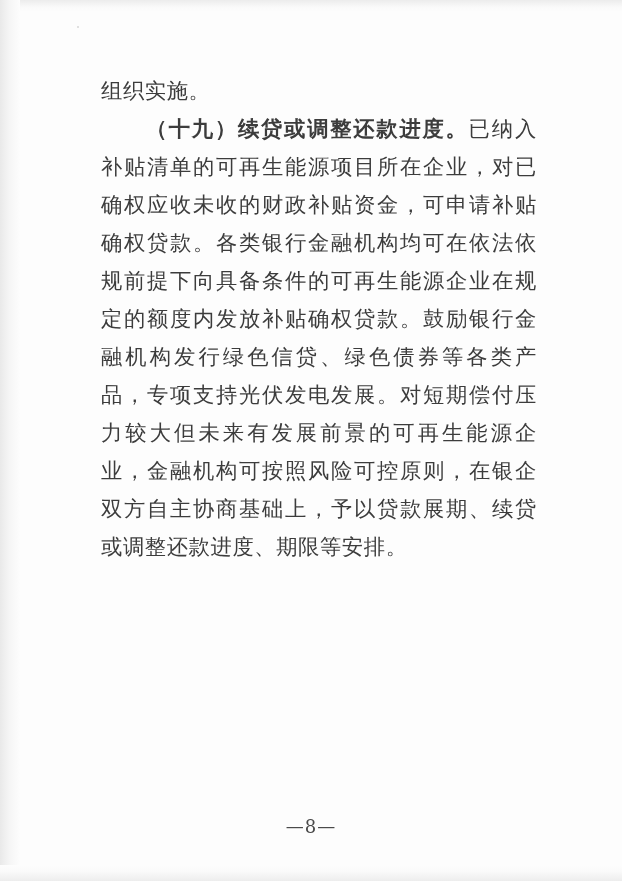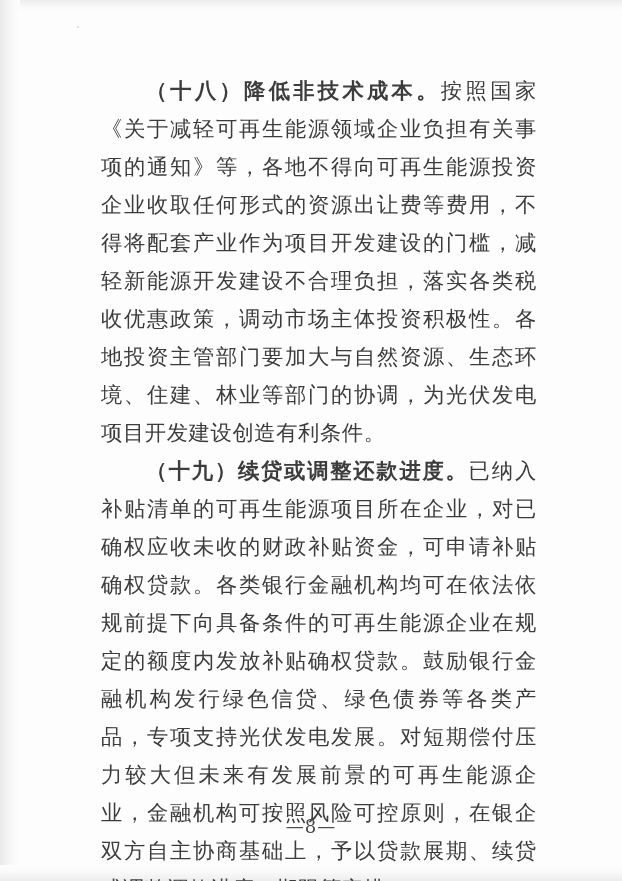--- a/index.html
+++ b/index.html
@@ -112,24 +112,24 @@
 
 <div id="page">
 
   <div id="scan-edge-top"></div>
   <div id="scan-edge-left"></div>
   <div id="scan-edge-bottom"></div>
   <div id="scan-speck"></div>
 
   <div id="doc-body">
 
+    <p class="para">
+      <span>组织实施。</span>
+    </p>
 
-    <p class="para indent">
-      <span class="run-head">（十八）降低非技术成本。</span><span>按照国家《关于减轻可再生能源领域企业负担有关事项的通知》等，各地不得向可再生能源投资企业收取任何形式的资源出让费等费用，不得将配套产业作为项目开发建设的门槛，减轻新能源开发建设不合理负担，落实各类税收优惠政策，调动市场主体投资积极性。各地投资主管部门要加大与自然资源、生态环境、住建、林业等部门的协调，为光伏发电项目开发建设创造有利条件。</span>
-    </p>
 
     <p class="para indent">
       <span class="run-head">（十九）续贷或调整还款进度。</span><span>已纳入补贴清单的可再生能源项目所在企业，对已确权应收未收的财政补贴资金，可申请补贴确权贷款。各类银行金融机构均可在依法依规前提下向具备条件的可再生能源企业在规定的额度内发放补贴确权贷款。鼓励银行金融机构发行绿色信贷、绿色债券等各类产品，专项支持光伏发电发展。对短期偿付压力较大但未来有发展前景的可再生能源企业，金融机构可按照风险可控原则，在银企双方自主协商基础上，予以贷款展期、续贷或调整还款进度、期限等安排。</span>
     </p>
 
   </div>
 
   <div id="page-number">—8—</div>
 
 </div>

